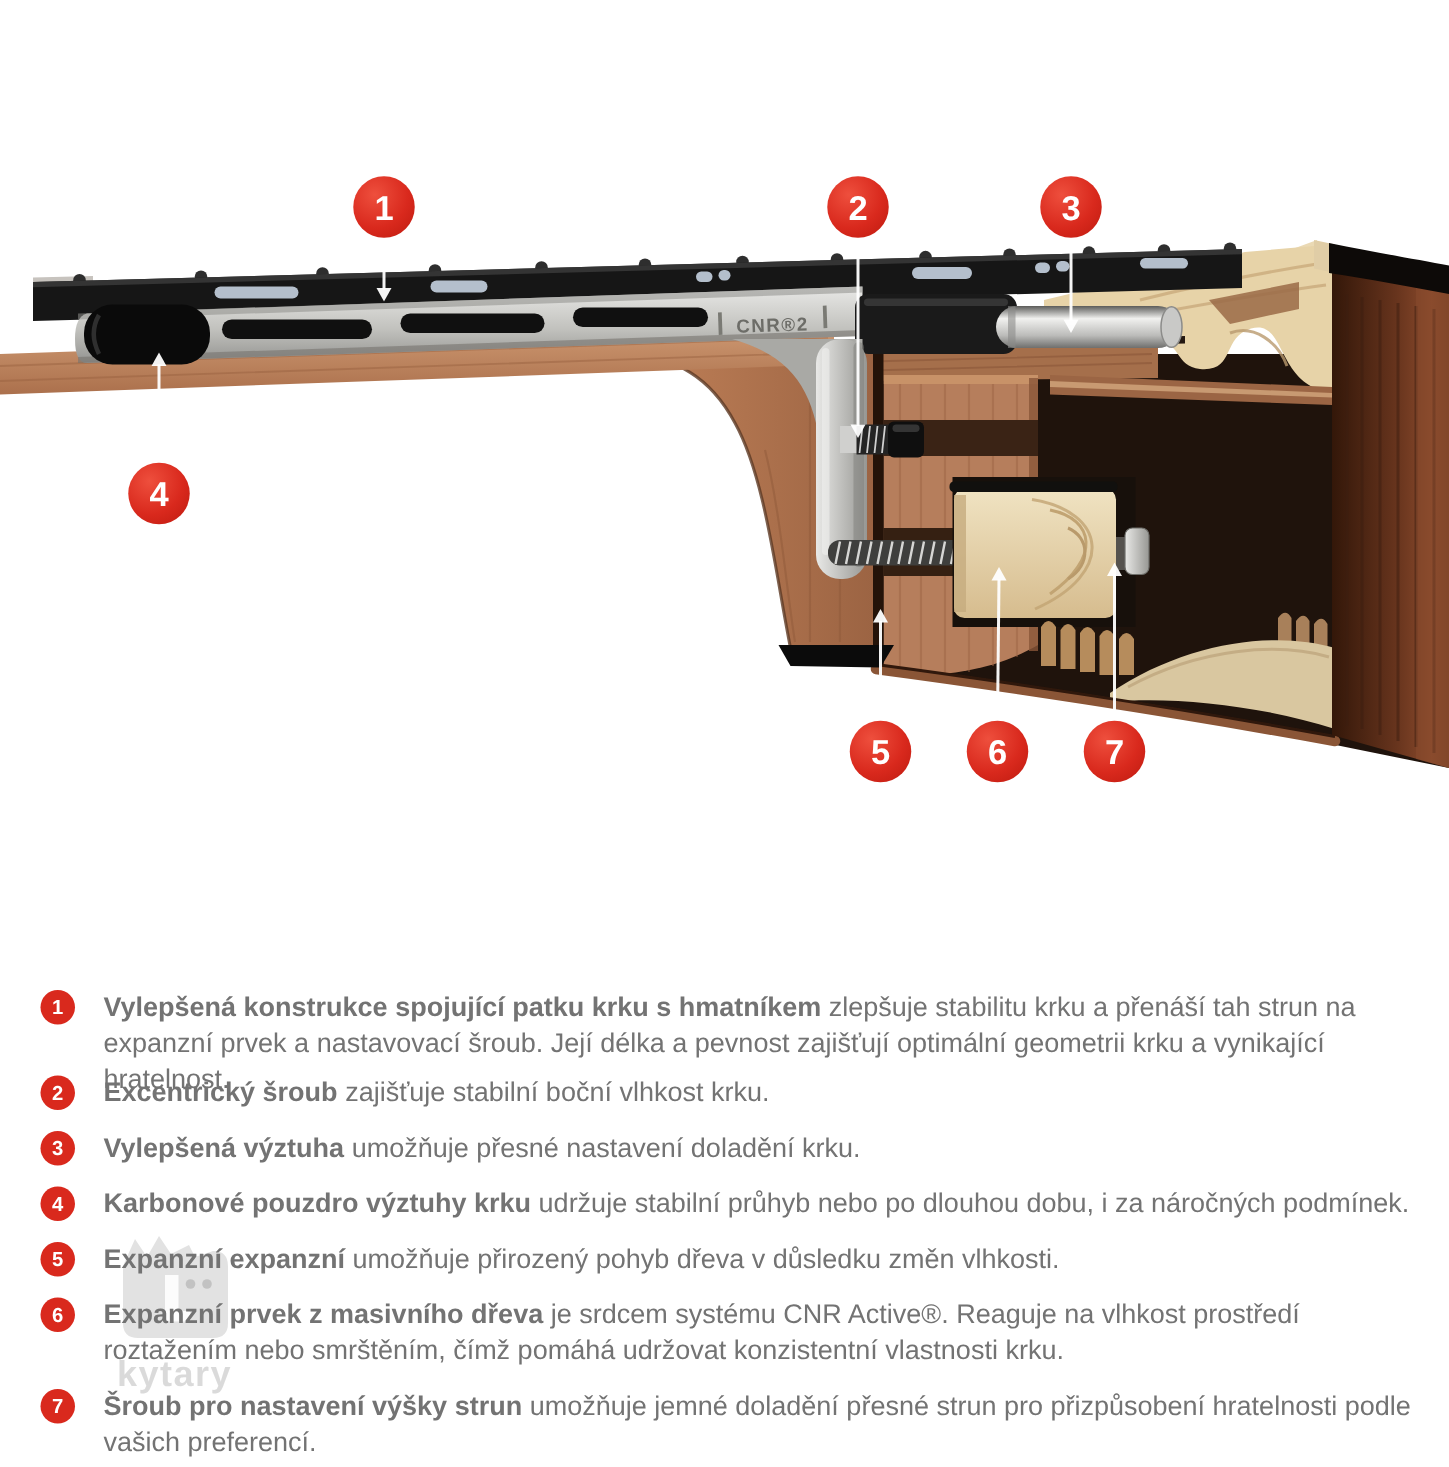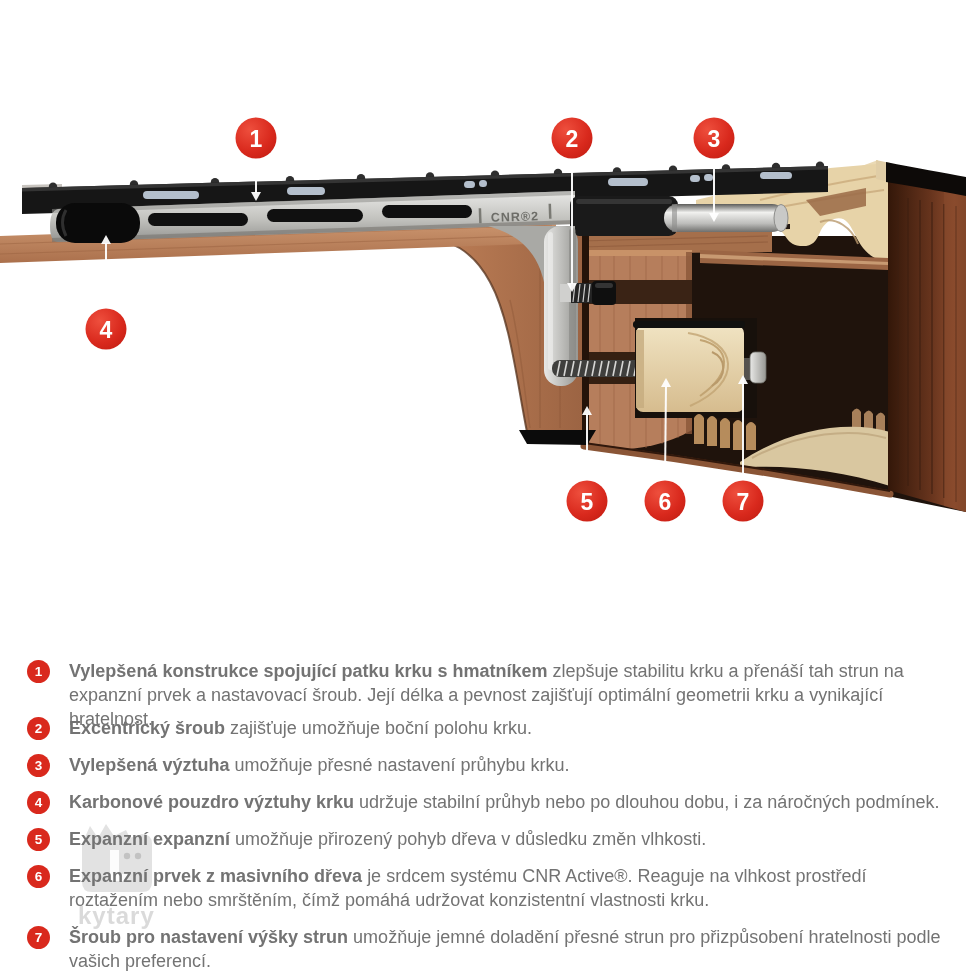--- a/index.html
+++ b/index.html
@@ -302,25 +302,25 @@
     <rect x="36" y="56" width="17" height="7" fill="#ffffff" opacity=".9"></rect>
     <text class="wm-text" x="4" y="106" opacity=".8">kytary</text>
   </svg>
 
   <div class="legend-item i1">
     <span class="badge">1</span>
     <div class="ltext"><span class="b">Vylepšená konstrukce spojující patku krku s hmatníkem</span> <span>zlepšuje stabilitu krku a přenáší tah strun na expanzní prvek a nastavovací šroub. Její délka a pevnost zajišťují optimální geometrii krku a vynikající hratelnost.</span></div>
   </div>
   <div class="legend-item i2">
     <span class="badge">2</span>
-    <div class="ltext"><span class="b">Excentrický šroub</span> <span>zajišťuje umožňuje boční polohu krku.</span></div>
+    <div class="ltext"><span class="b">Excentrický šroub</span> <span>zajišťuje stabilní boční vlhkost krku.</span></div>
   </div>
   <div class="legend-item i3">
     <span class="badge">3</span>
-    <div class="ltext"><span class="b">Vylepšená výztuha</span> <span>umožňuje přesné nastavení průhybu krku.</span></div>
+    <div class="ltext"><span class="b">Vylepšená výztuha</span> <span>umožňuje přesné nastavení doladění krku.</span></div>
   </div>
   <div class="legend-item i4">
     <span class="badge">4</span>
     <div class="ltext"><span class="b">Karbonové pouzdro výztuhy krku</span> <span>udržuje stabilní průhyb nebo po dlouhou dobu, i za náročných podmínek.</span></div>
   </div>
   <div class="legend-item i5">
     <span class="badge">5</span>
     <div class="ltext"><span class="b">Expanzní expanzní</span> <span>umožňuje přirozený pohyb dřeva v důsledku změn vlhkosti.</span></div>
   </div>
   <div class="legend-item i6">

